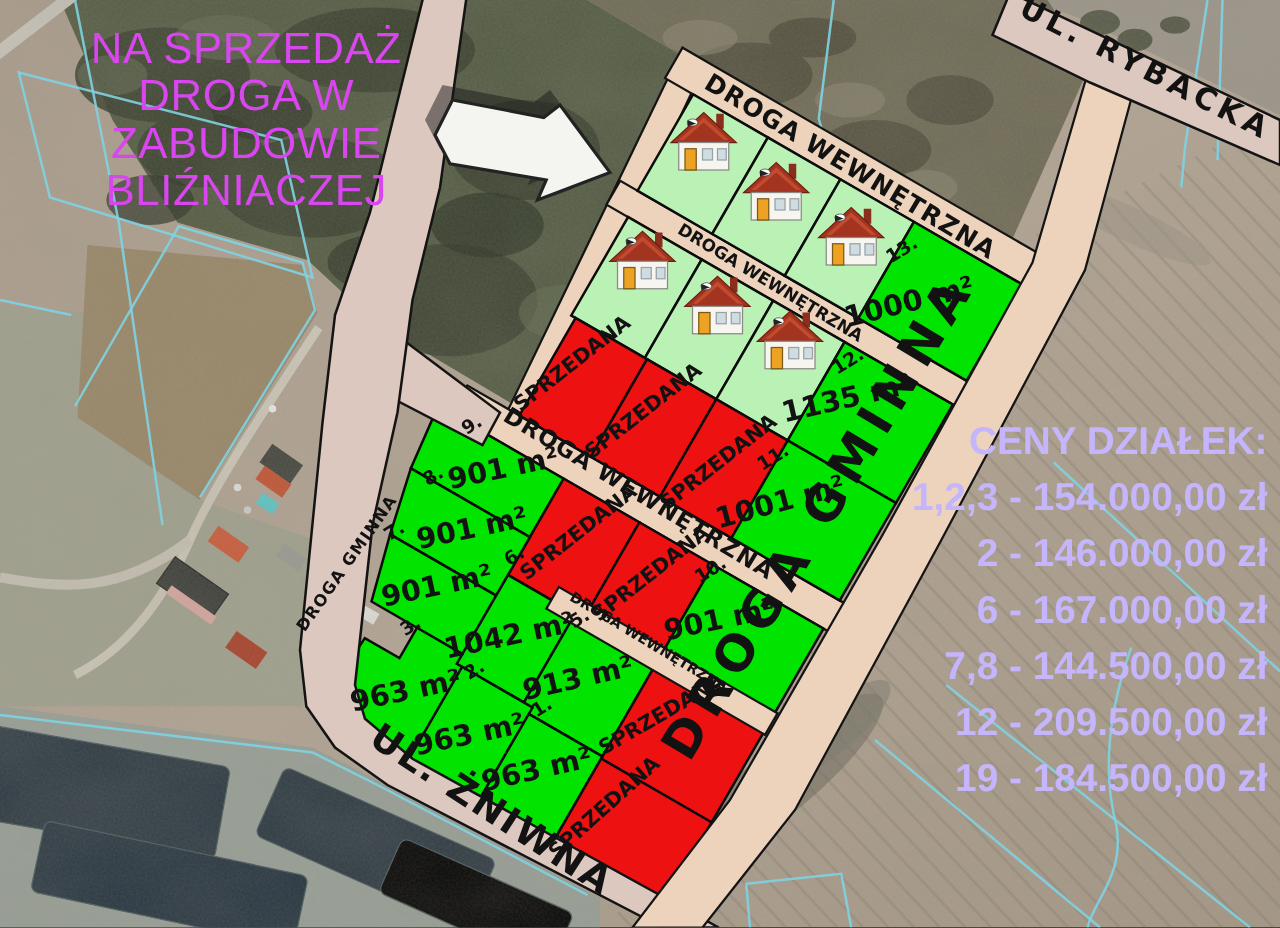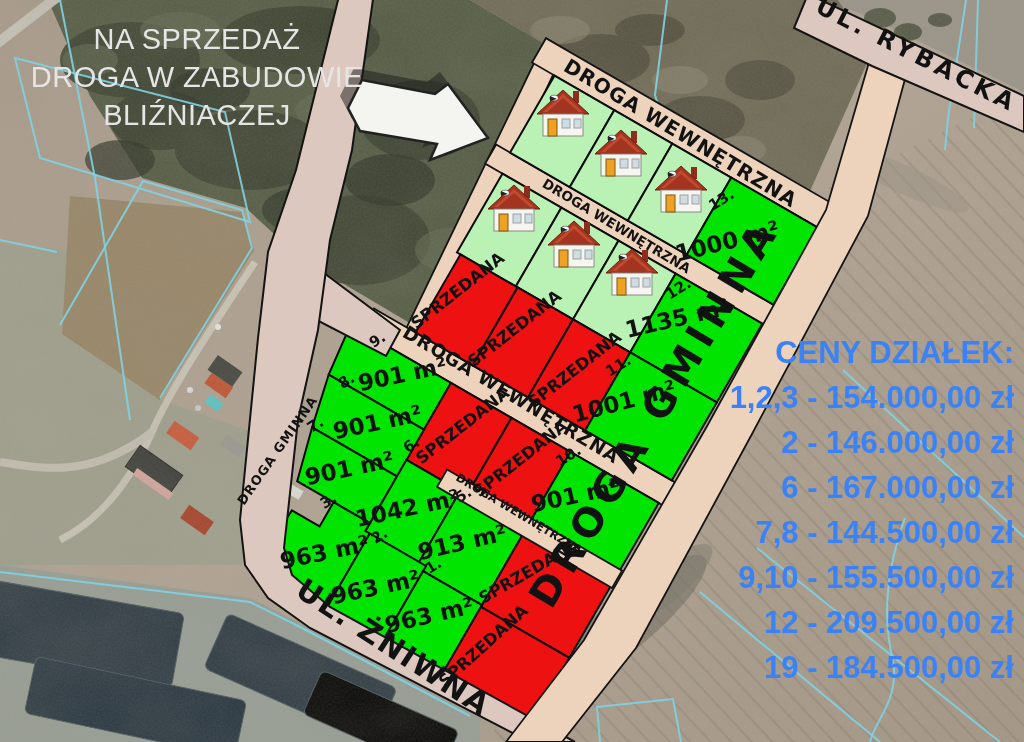--- a/index.html
+++ b/index.html
@@ -1,22 +1,22 @@
 <!DOCTYPE html>
 <html><head>
 <meta charset="utf-8">
 <style>
   html,body{margin:0;padding:0;background:#222;}
   .stage{position:relative;width:1024px;height:742px;overflow:hidden;
          font-family:"Liberation Sans",sans-serif;}
   .stage svg{position:absolute;left:0;top:0;}
   .title-overlay{position:absolute;left:8px;top:20px;width:378px;text-align:center;
-    color:#e5e5e5;font-size:29px;line-height:38px;font-weight:normal;letter-spacing:.5px;
+    color:#d946ef;font-size:35px;line-height:38px;font-weight:normal;letter-spacing:.5px;
     font-family:"Liberation Sans",sans-serif;z-index:5;}
-  .price-list{position:absolute;right:10px;top:330px;text-align:right;color:#3b82f6;
+  .price-list{position:absolute;right:10px;top:330px;text-align:right;color:#c4b5fd;
     font-size:31px;line-height:45px;font-weight:bold;
     font-family:"Liberation Sans",sans-serif;z-index:5;}
   .lbl{font-family:"DejaVu Sans",sans-serif;font-weight:bold;fill:#121212;}
   .pl-house{fill:#b9f2b4;stroke:#0c0c0c;stroke-width:2;}
   .pl-green{fill:#00e400;stroke:#0c0c0c;stroke-width:2;}
   .pl-sold{fill:#ee1111;stroke:#0c0c0c;stroke-width:2;}
   .rd{fill:#eed3bc;stroke:#141414;stroke-width:1.8;}
   .rd-out{fill:#dcc8bf;stroke:#141414;stroke-width:2;}
   .cad{fill:none;stroke:#7fd2e2;stroke-width:2;opacity:.9;}
 </style>
@@ -271,18 +271,17 @@
   <div>DROGA W ZABUDOWIE</div>
   <div>BLIŹNIACZEJ</div>
 </div>
 
 <div class="price-list">
   <div>CENY DZIAŁEK:</div>
   <div>1,2,3 - 154.000,00 zł</div>
   <div>2 - 146.000,00 zł</div>
   <div>6 - 167.000,00 zł</div>
   <div>7,8 - 144.500,00 zł</div>
-  <div>9,10 - 155.500,00 zł</div>
   <div>12 - 209.500,00 zł</div>
   <div>19 - 184.500,00 zł</div>
 </div>
 
 </div>
 
 </body></html>

